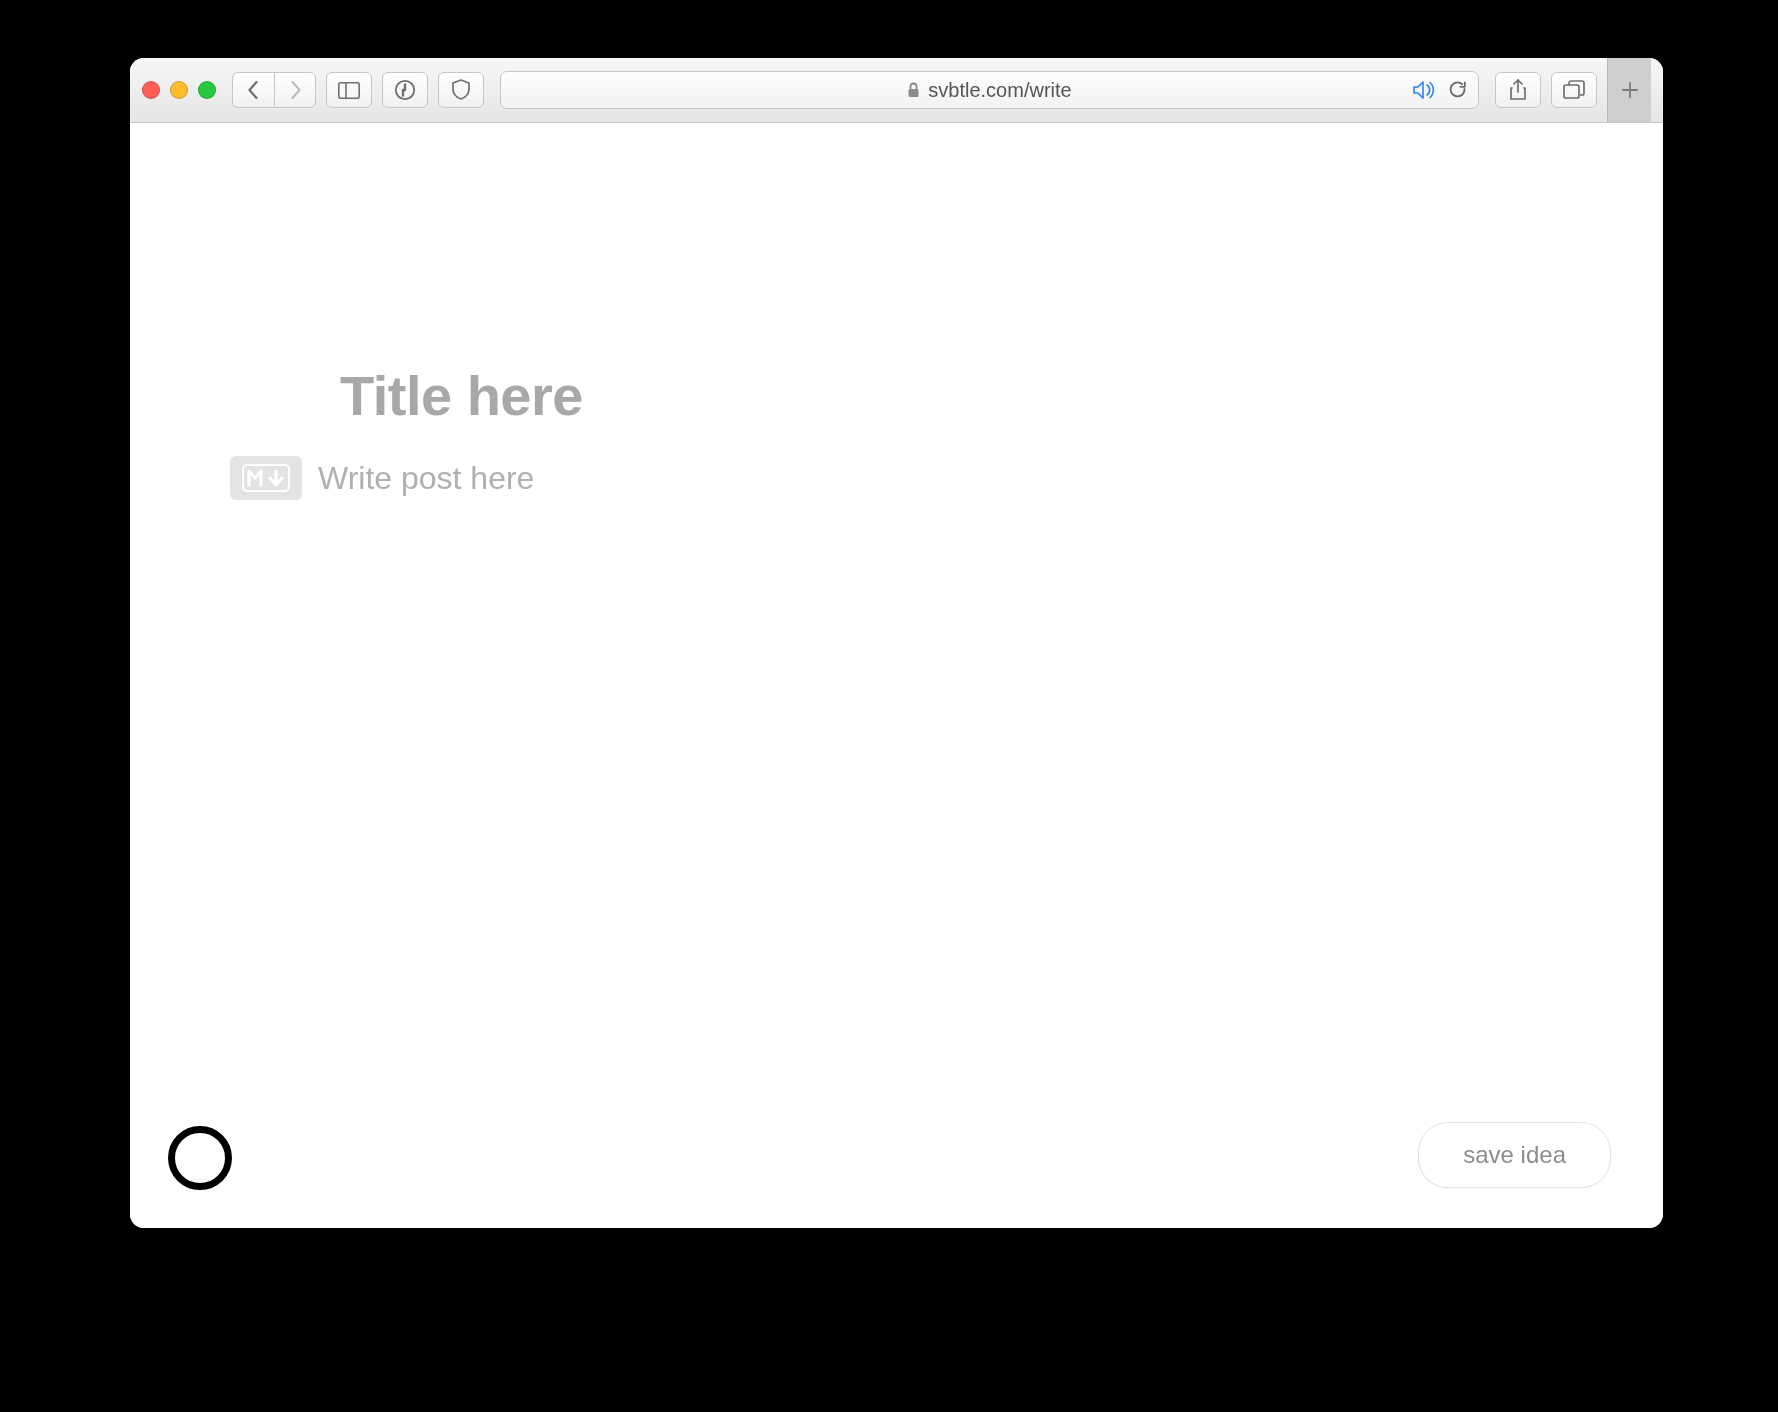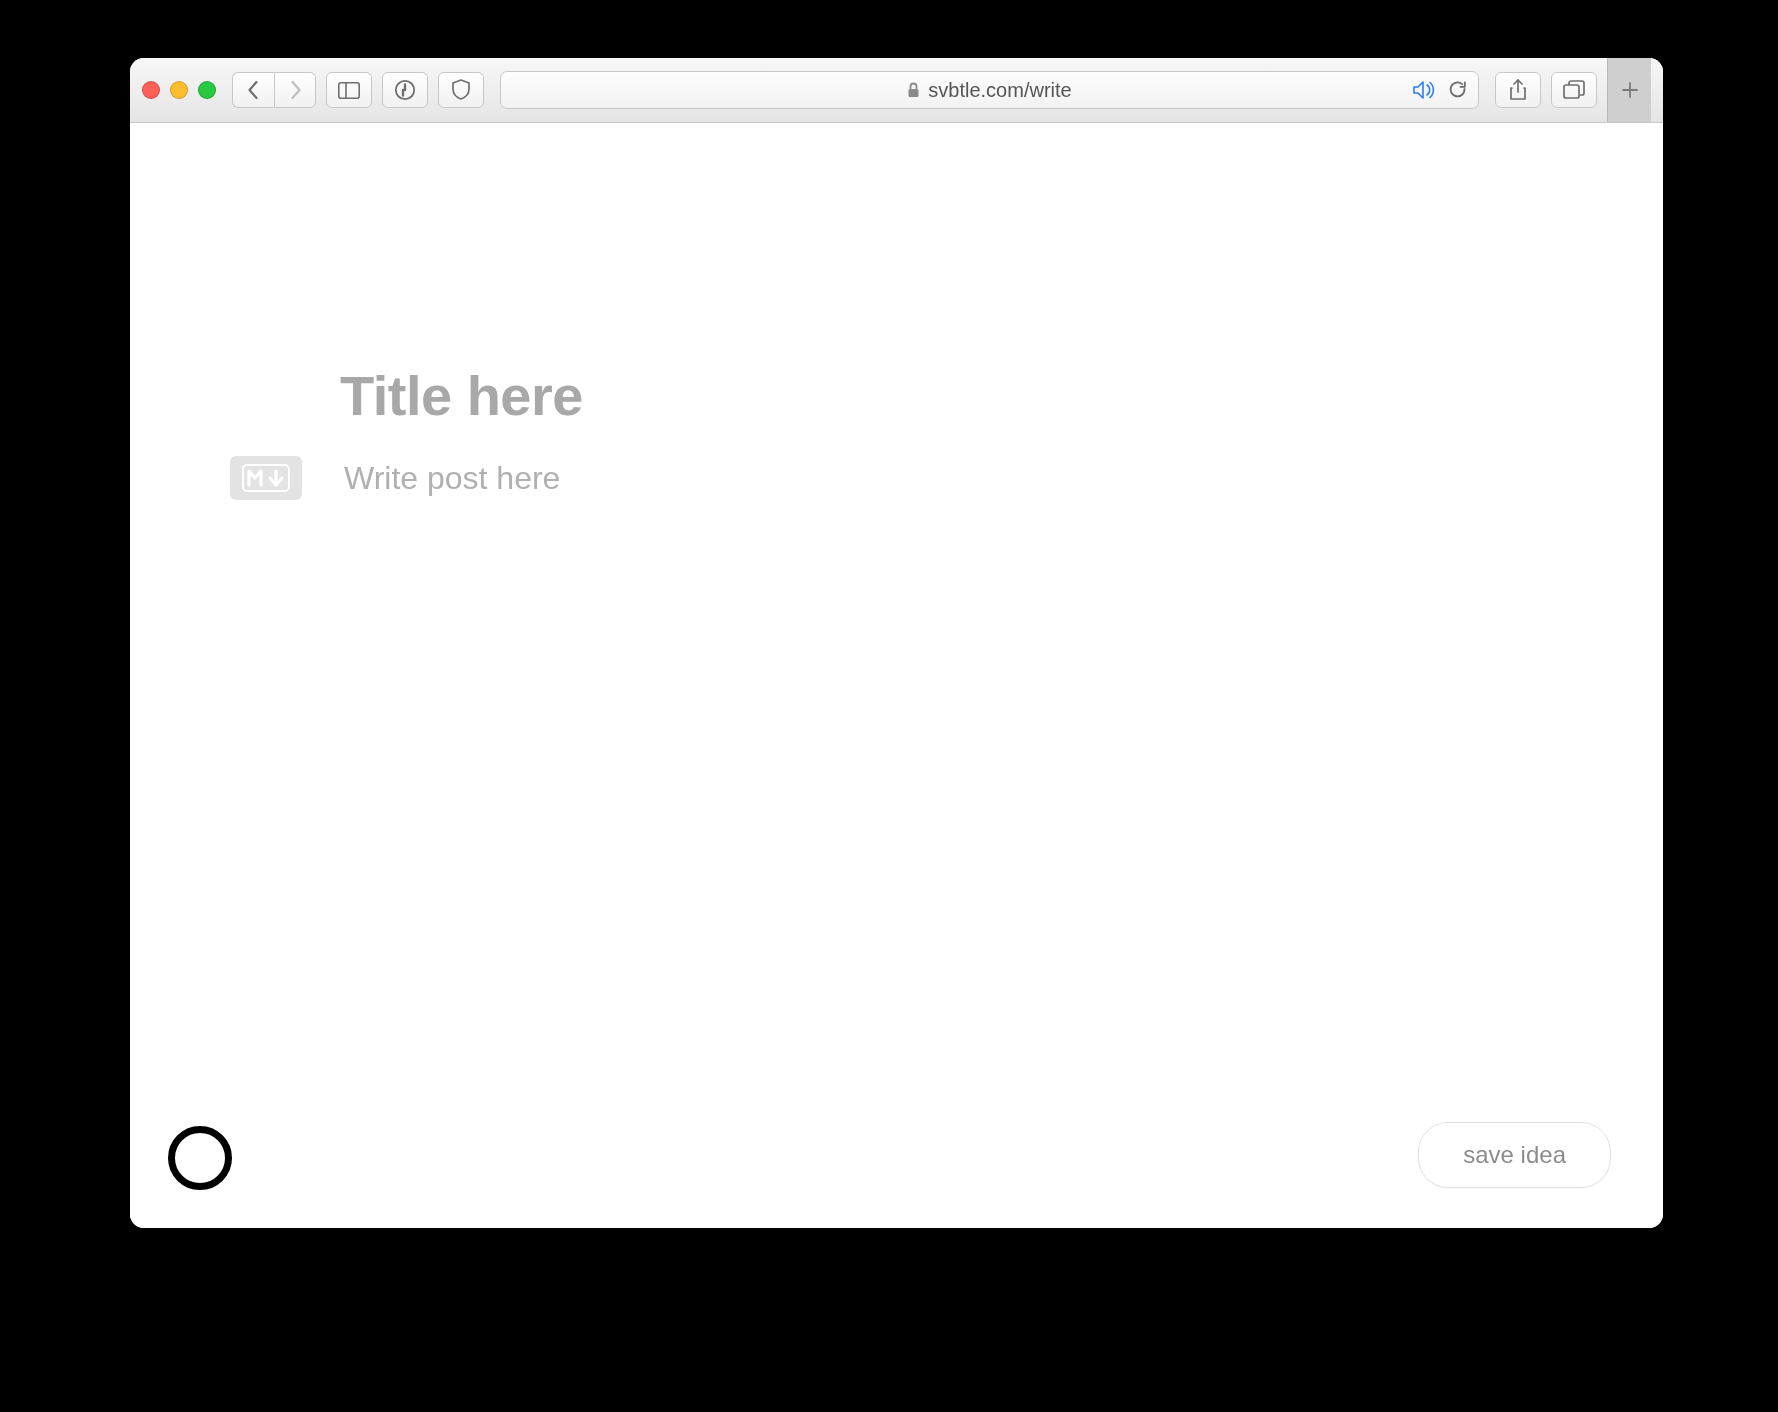--- a/index.html
+++ b/index.html
@@ -113,21 +113,21 @@
     font-size: 56px;
     font-weight: 700;
     letter-spacing: -0.5px;
     color:#333;
     background:transparent;
   }
   .title-input::placeholder { color:#a8a8a8; font-weight:800; }
   .body-row {
     display:flex;
     align-items:flex-start;
-    gap: 42px;
+    gap: 16px;
     margin-top: 28px;
     margin-left: -110px;
   }
   .md-badge {
     width:72px; height:44px;
     background:#e3e3e3;
     border-radius:6px;
     display:flex; align-items:center; justify-content:center;
     color:#ffffff;
     flex: 0 0 auto;

